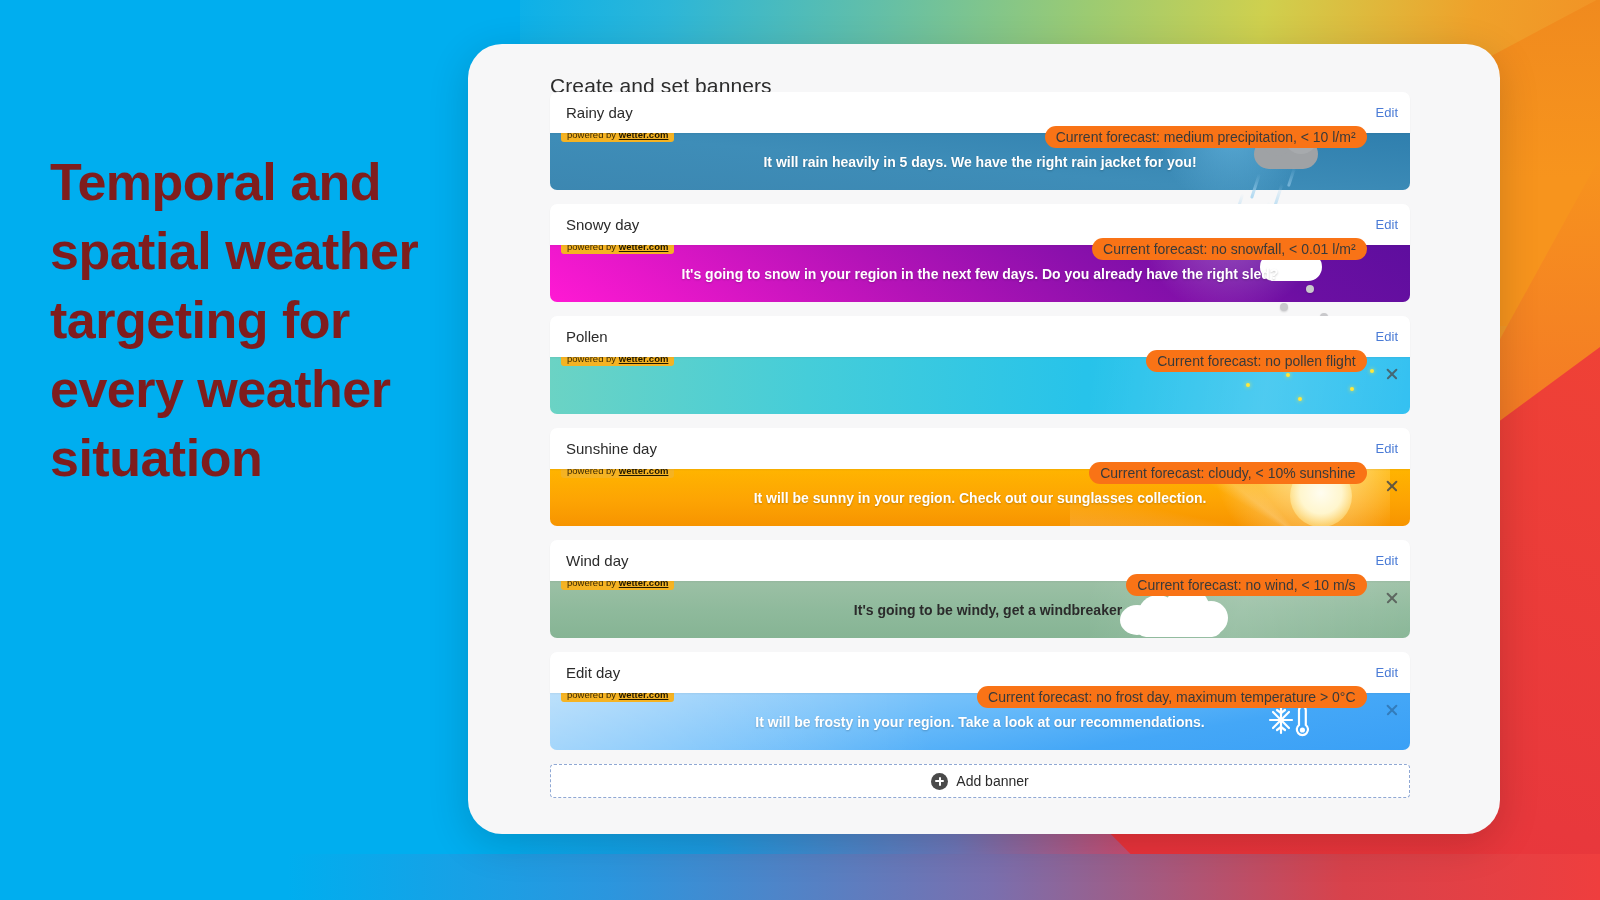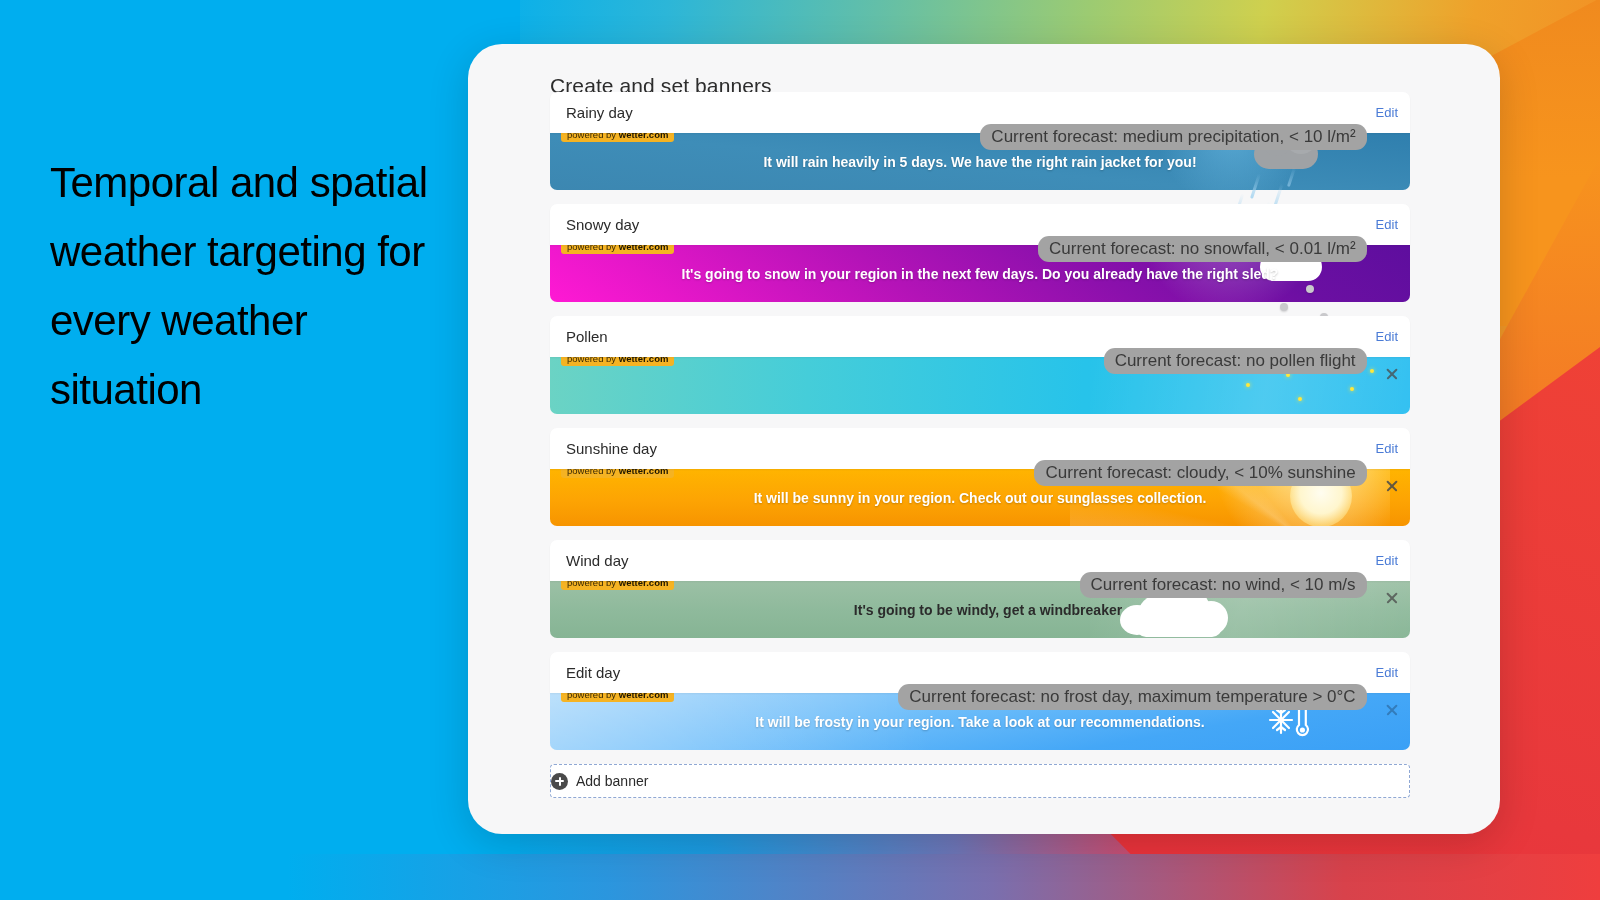--- a/index.html
+++ b/index.html
@@ -46,23 +46,23 @@
   }
   .bg-bottom-strip {
     position: absolute; left: 0; bottom: 0; width: 1600px; height: 46px;
     background: linear-gradient(90deg, #00AEEF 0%, #00AEEF 18%, #2B96DE 38%, #7A6FAE 62%, #D8424B 84%, #EF3E3E 100%);
   }
 
   
   .headline {
     position: absolute;
     left: 50px; top: 148px; width: 400px;
-    color: #000000;
-    font-weight: 400;
-    font-size: 42px;
+    color: #7f1d1d;
+    font-weight: 700;
+    font-size: 52px;
     line-height: 69px;
     letter-spacing: -0.5px;
     z-index: 5;
   }
 
   
   .card {
     position: absolute;
     left: 468px; top: 44px;
     width: 1032px; height: 790px;
@@ -92,24 +92,24 @@
     background: #FFFFFF;
     border-radius: 7px 7px 0 0;
     display: flex; align-items: center;
     padding: 0 4px 0 16px;
     box-shadow: 0 1px 2px rgba(0,0,0,0.05);
     z-index: 3;
   }
   .banner-name { font-size: 15px; color: #2B2B2B; }
   .head-right { margin-left: auto; display: flex; align-items: center; gap: 9px; padding-right: 8px; }
   .forecast-chip {
-    background: #a3a3a3;
+    background: #f97316;
     border-radius: 11px;
     padding: 3px 11px;
-    font-size: 17px;
+    font-size: 14px;
     color: #3A3A3A;
     white-space: nowrap;
     margin-top: 48px;
   }
   .edit-link {
     font-size: 13px; color: #4A7BD6; cursor: pointer;
   }
 
   
   .banner-body {
@@ -140,21 +140,21 @@
     position: absolute; left: 11px; top: -6px;
     background: #F5B323;
     color: #3A2A05;
     font-size: 9.5px;
     padding: 2px 6px;
     border-radius: 3px;
     white-space: nowrap;
     z-index: 7;
     font-weight: 400;
   }
-  .powered b { font-weight: 700; color: #1F1700; }
+  .powered b { font-weight: 700; color: #1F1700; text-decoration: underline; }
 
   .close-x {
     position: absolute; right: 10px; top: 9px;
     width: 16px; height: 16px;
     z-index: 8; cursor: pointer;
     opacity: .75;
   }
   .close-x::before, .close-x::after {
     content: ""; position: absolute; left: 1px; top: 7px;
     width: 14px; height: 1.6px; background: #4a4a4a; border-radius: 1px;
@@ -221,21 +221,21 @@
   .frost-shine { position:absolute; left:0; top:0; width:100%; height:100%;
     background: linear-gradient(100deg, rgba(255,255,255,.30) 0%, rgba(255,255,255,0) 45%); }
   .frost-icon { position:absolute; right:96px; top:8px; width:46px; height:40px; }
 
   
   .add-banner {
     position: absolute; left: 82px; top: 720px; width: 860px; height: 34px;
     background: #FFFFFF;
     border: 1px dashed #8FA8D4;
     border-radius: 4px;
-    display: flex; align-items: center; justify-content: flex-start;
+    display: flex; align-items: center; justify-content: center;
     gap: 8px; cursor: pointer;
   }
   .plus-icon {
     width: 17px; height: 17px; border-radius: 50%;
     background: #4A4A4A; position: relative; flex: 0 0 auto;
   }
   .plus-icon::before, .plus-icon::after {
     content:""; position:absolute; background:#fff; border-radius:1px;
   }
   .plus-icon::before { left:4px; top:7.8px; width:9px; height:2px; }

